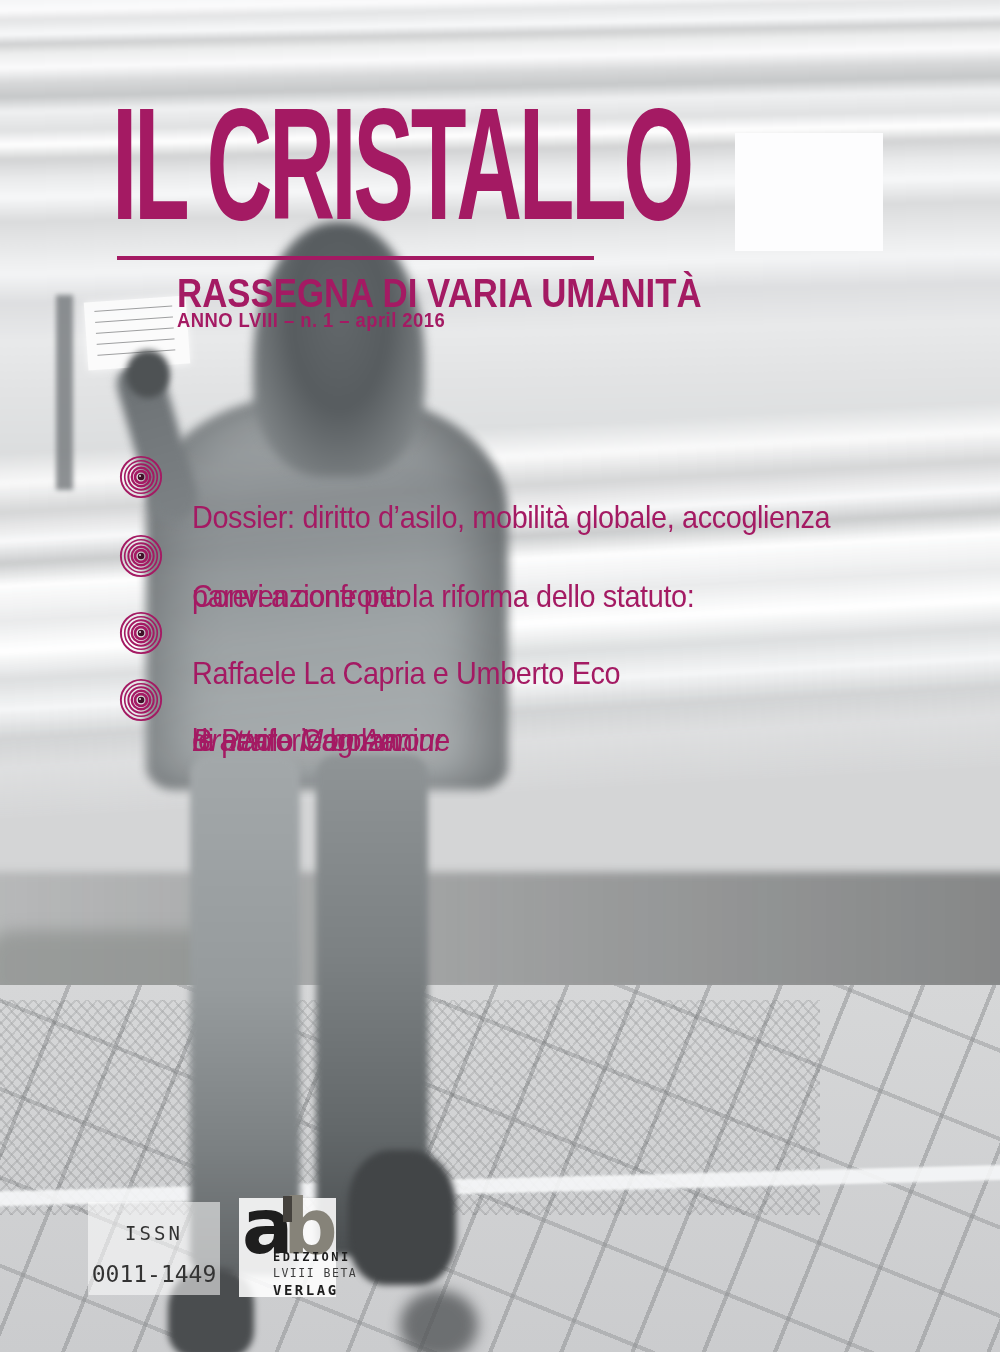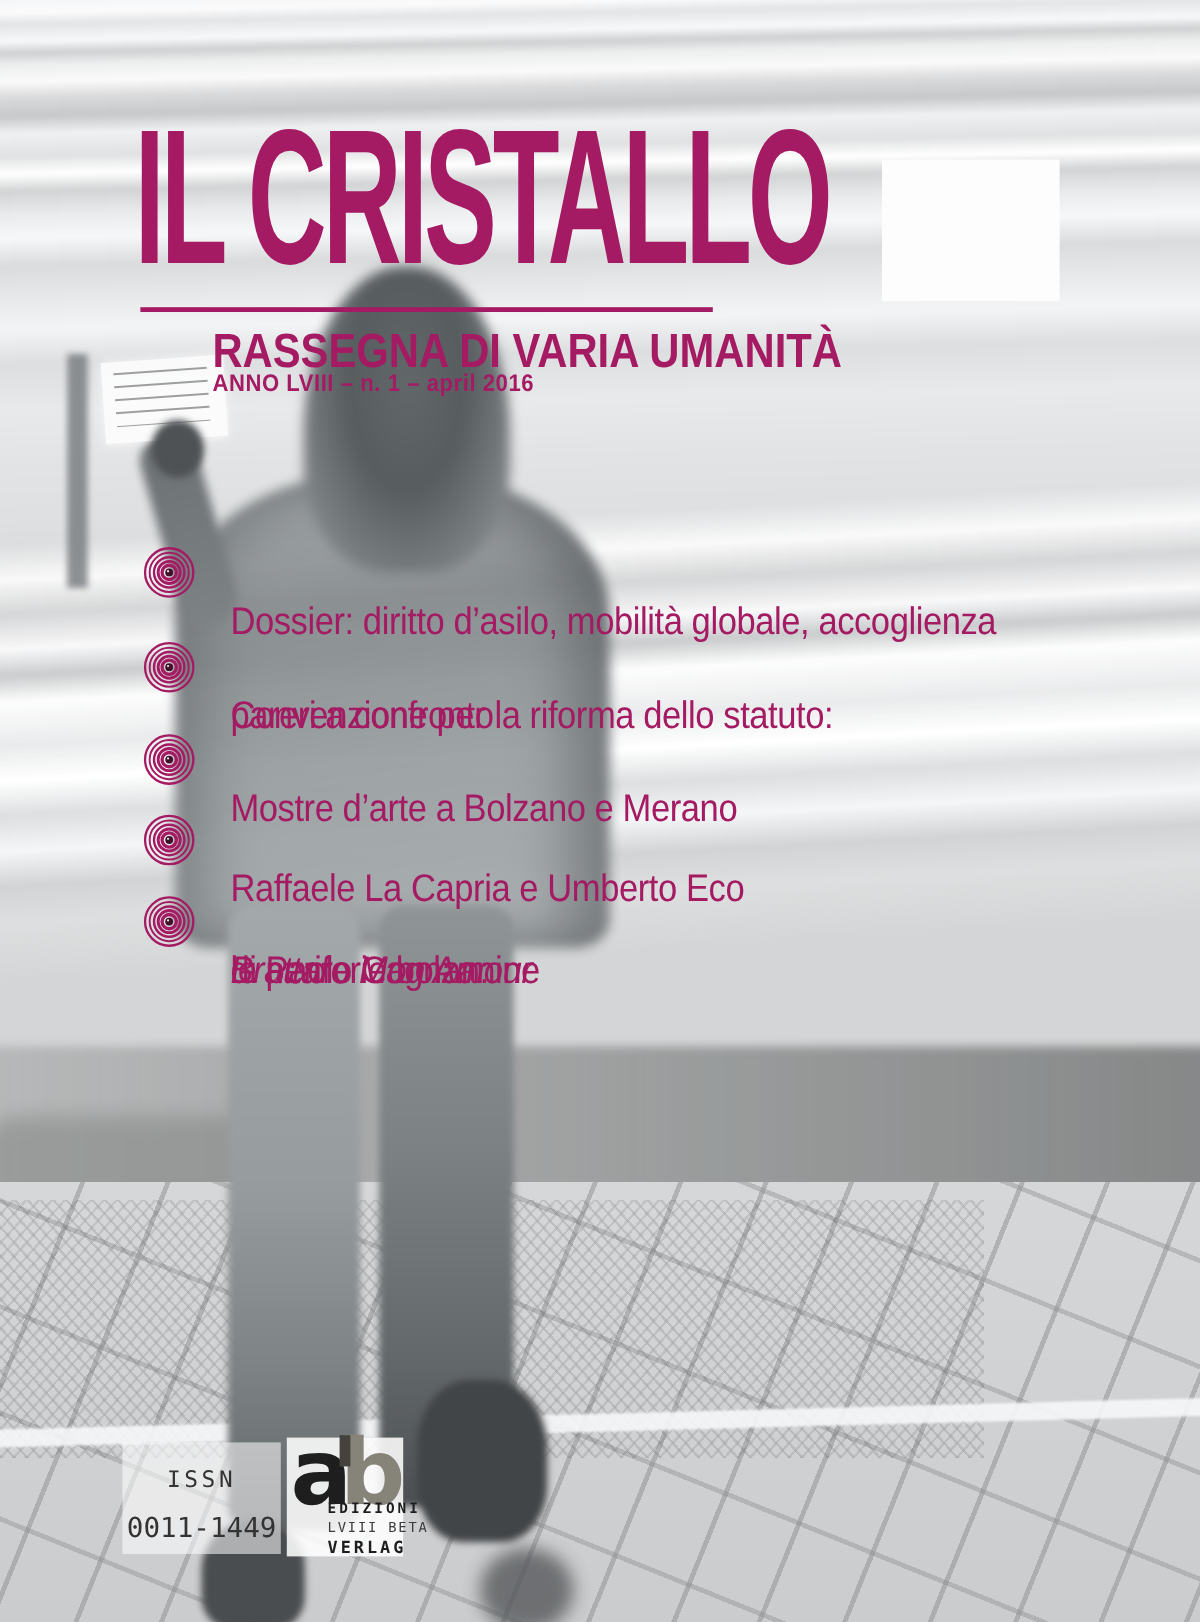--- a/index.html
+++ b/index.html
@@ -101,21 +101,21 @@
     background:linear-gradient(to bottom, #8f9496, #7c8183 40%, #63686a 75%, #4b4f51 100%);
     filter:blur(3px);
   }
   .shoe-left { left:168px; top:1268px; width:86px; height:90px; border-radius:45% 40% 30% 30%; background:#4a4d4f; filter:blur(3px); }
   .shoe-right { left:348px; top:1150px; width:108px; height:135px; border-radius:40% 42% 35% 35%; background:#424547; filter:blur(3px); }
   .shoe-shadow { left:400px; top:1290px; width:78px; height:70px; border-radius:50%; background:#55585a; filter:blur(7px); opacity:.8; }
 
   
   .blank-panel { left:735px; top:133px; width:148px; height:118px; background:#fdfdfe; z-index:2; }
   .issn-panel {
-    left:102px; top:1202px; width:132px; height:93px; z-index:2;
+    left:88px; top:1202px; width:132px; height:93px; z-index:2;
     background:rgba(255,255,255,.55); text-align:center;
     font-family:"DejaVu Sans Mono", monospace; color:#333333;
   }
   .issn-panel * { position:static; }
   .issn-label { display:block; margin-top:20px; font-size:19px; letter-spacing:3px; }
   .issn-number { display:block; margin-top:17px; font-size:23px; }
 
   .logo-panel { left:239px; top:1198px; width:97px; height:99px; background:rgba(255,255,255,.87); z-index:2; }
   .logo-ab { left:3px; top:-9px; font-family:"DejaVu Sans", sans-serif; font-weight:700; font-size:76px; line-height:1; letter-spacing:-10px; white-space:nowrap; }
   .logo-ab span { position:static; }
@@ -232,67 +232,51 @@
       <div class="toc-text">
           <span class="toc-line">
             <span>Convenzione per la riforma dello statuto:</span>
           </span>
           <span class="toc-line">
             <span>pareri a confronto</span>
           </span>
         </div>
     </div>
 
+
     <div class="toc-item">
       <svg class="bullet" viewBox="0 0 48 48" aria-hidden="true">
         <circle class="ring" cx="24" cy="24" r="21" stroke-width="2"></circle>
         <circle class="ring" cx="24" cy="24" r="17" stroke-width="1.7"></circle>
         <circle class="ring" cx="24" cy="24" r="13.2" stroke-width="2.1"></circle>
         <circle class="ring" cx="24" cy="24" r="9.6" stroke-width="2.5"></circle>
         <circle class="ring" cx="24" cy="24" r="6.2" stroke-width="2.9"></circle>
         <circle class="center-dark" cx="24" cy="24" r="3.4"></circle>
         <circle class="center-glint" cx="23" cy="23" r="1"></circle>
       </svg>
       <div class="toc-text">
           <span class="toc-line">
-            <span>Mostre d’arte a Bolzano e Merano</span>
+            <span>Raffaele La Capria e Umberto Eco</span>
           </span>
         </div>
     </div>
+
 
     <div class="toc-item">
       <svg class="bullet" viewBox="0 0 48 48" aria-hidden="true">
         <circle class="ring" cx="24" cy="24" r="21" stroke-width="2"></circle>
         <circle class="ring" cx="24" cy="24" r="17" stroke-width="1.7"></circle>
         <circle class="ring" cx="24" cy="24" r="13.2" stroke-width="2.1"></circle>
         <circle class="ring" cx="24" cy="24" r="9.6" stroke-width="2.5"></circle>
         <circle class="ring" cx="24" cy="24" r="6.2" stroke-width="2.9"></circle>
         <circle class="center-dark" cx="24" cy="24" r="3.4"></circle>
         <circle class="center-glint" cx="23" cy="23" r="1"></circle>
       </svg>
       <div class="toc-text">
           <span class="toc-line">
-            <span>Raffaele La Capria e Umberto Eco</span>
-          </span>
-        </div>
-    </div>
-
-
-    <div class="toc-item">
-      <svg class="bullet" viewBox="0 0 48 48" aria-hidden="true">
-        <circle class="ring" cx="24" cy="24" r="21" stroke-width="2"></circle>
-        <circle class="ring" cx="24" cy="24" r="17" stroke-width="1.7"></circle>
-        <circle class="ring" cx="24" cy="24" r="13.2" stroke-width="2.1"></circle>
-        <circle class="ring" cx="24" cy="24" r="9.6" stroke-width="2.5"></circle>
-        <circle class="ring" cx="24" cy="24" r="6.2" stroke-width="2.9"></circle>
-        <circle class="center-dark" cx="24" cy="24" r="3.4"></circle>
-        <circle class="center-glint" cx="23" cy="23" r="1"></circle>
-      </svg>
-      <div class="toc-text">
-          <span class="toc-line">
             <span class="italic">Brattaro Mon Amour</span>
             <span> di Paolo Cagnan:</span>
           </span>
           <span class="toc-line">
             <span>le periferie bolzanine</span>
           </span>
         </div>
     </div>
   </div>
 

